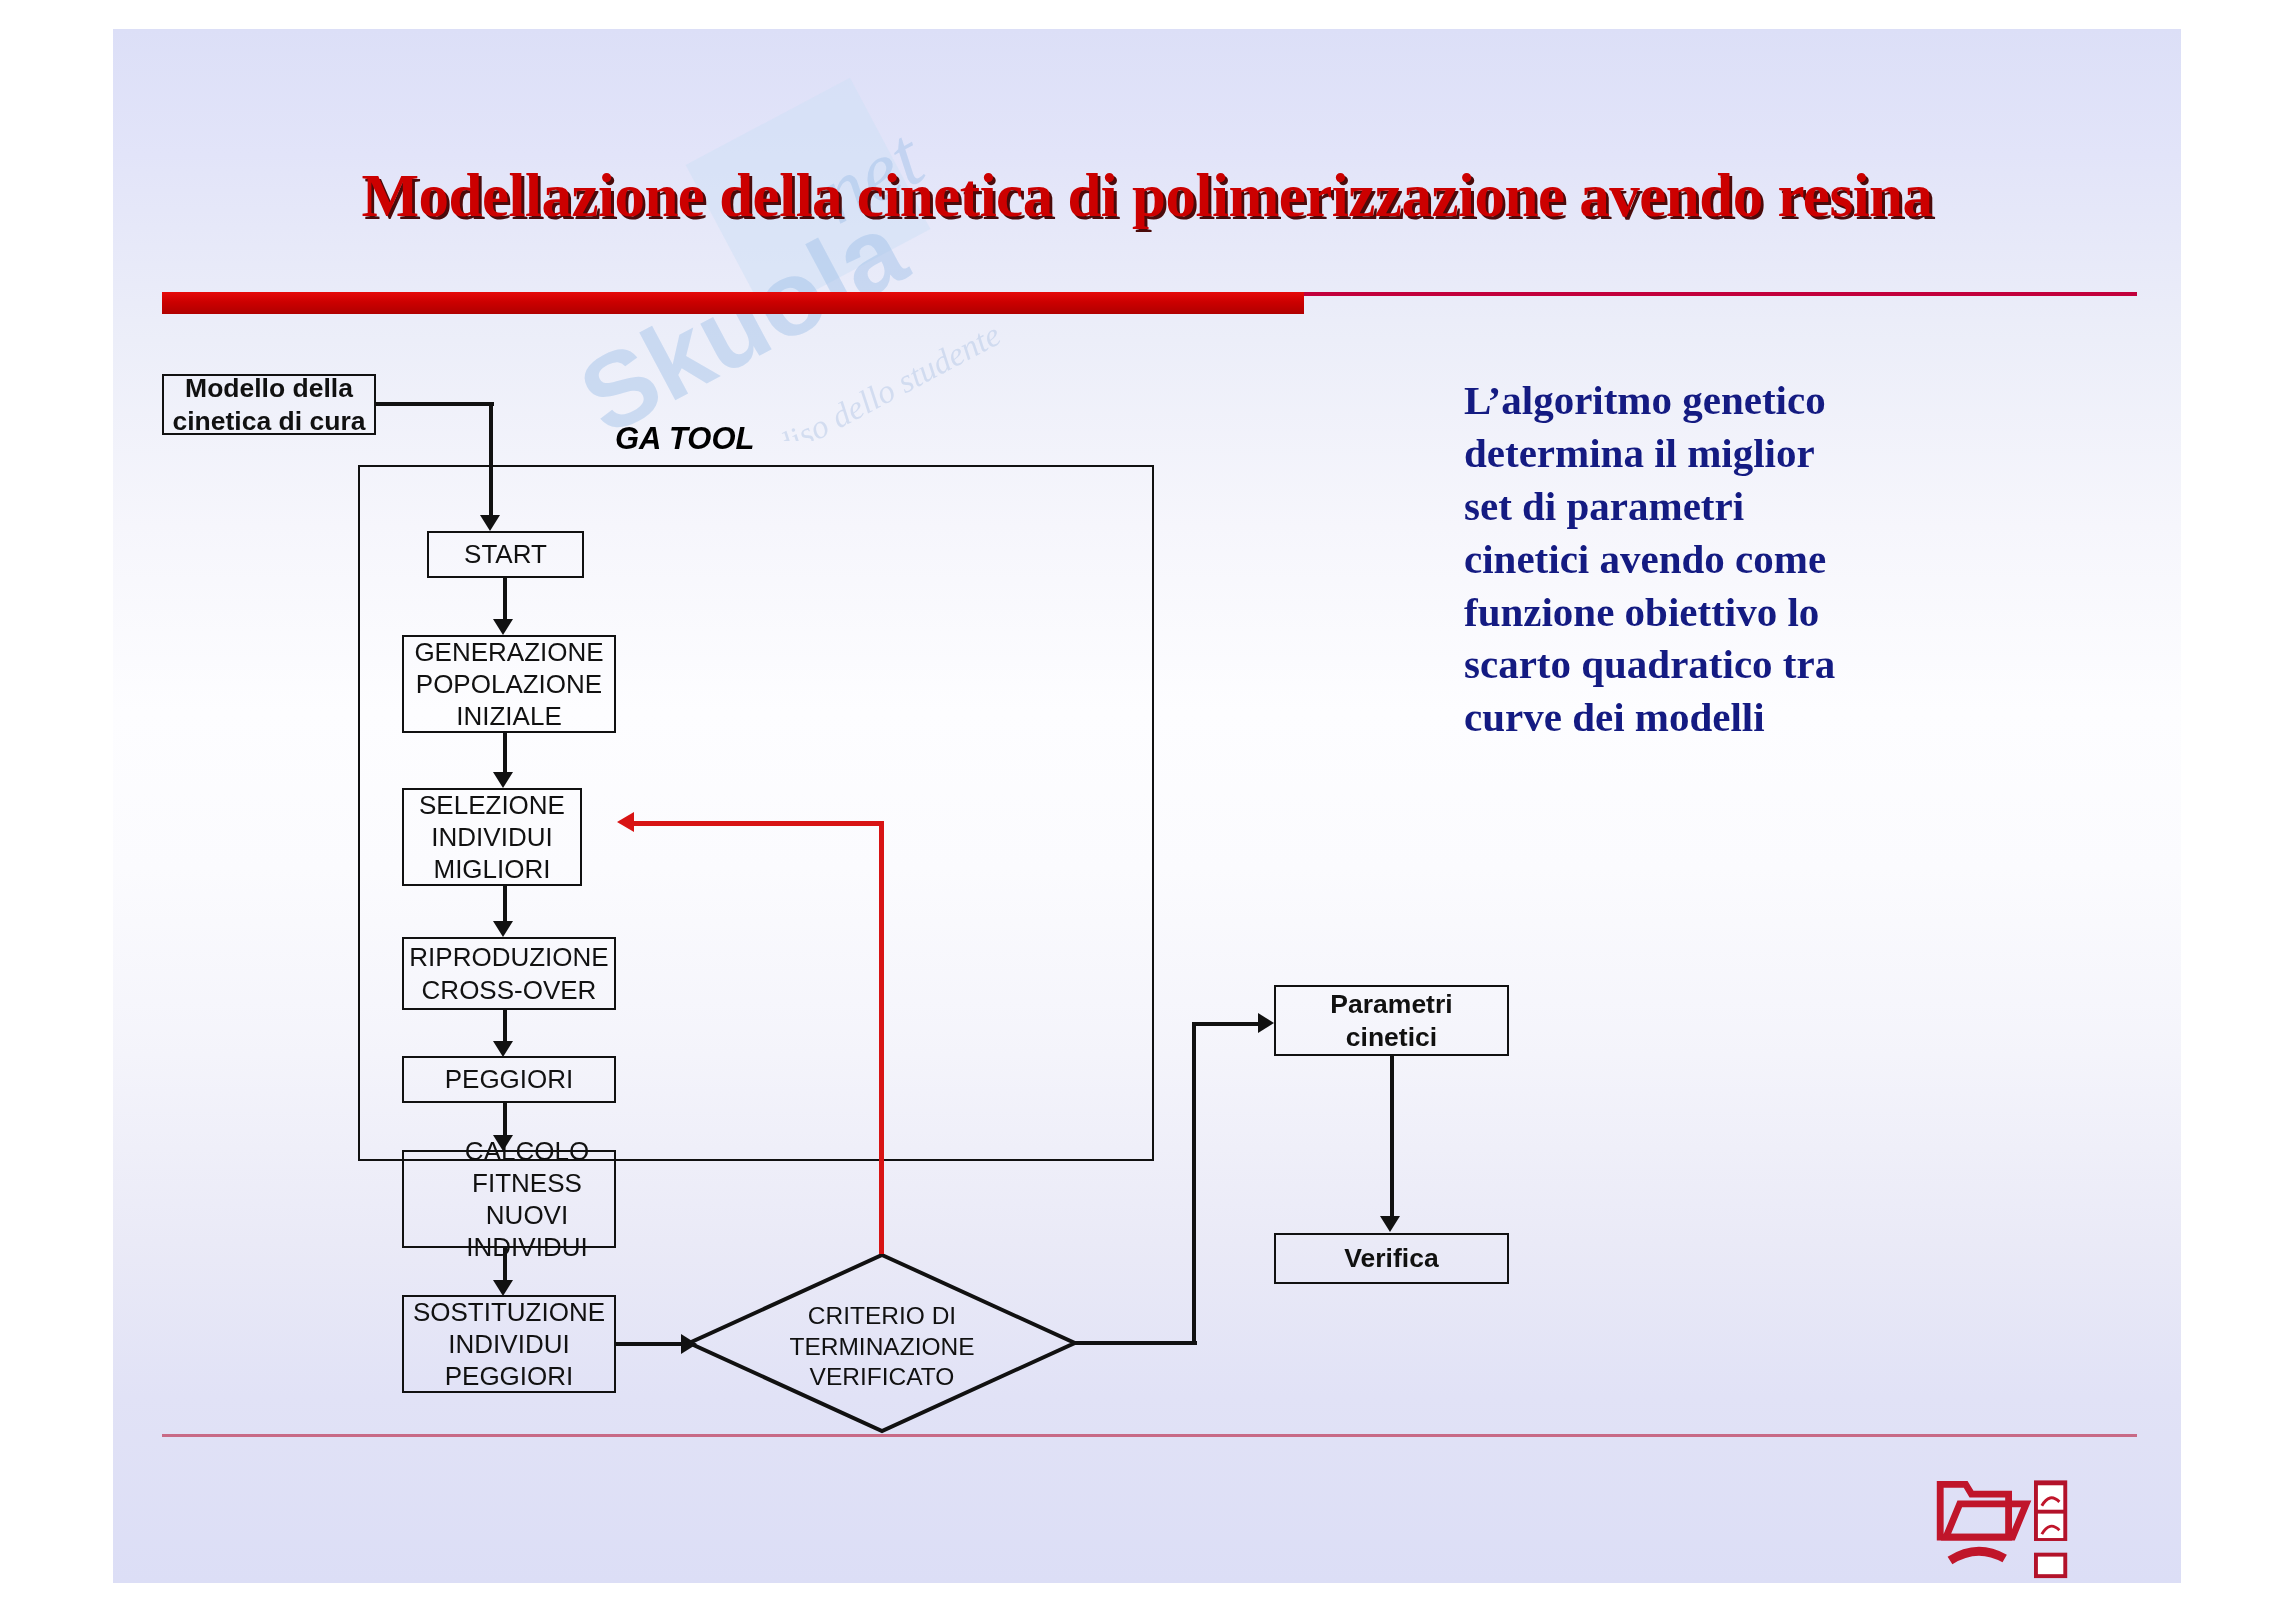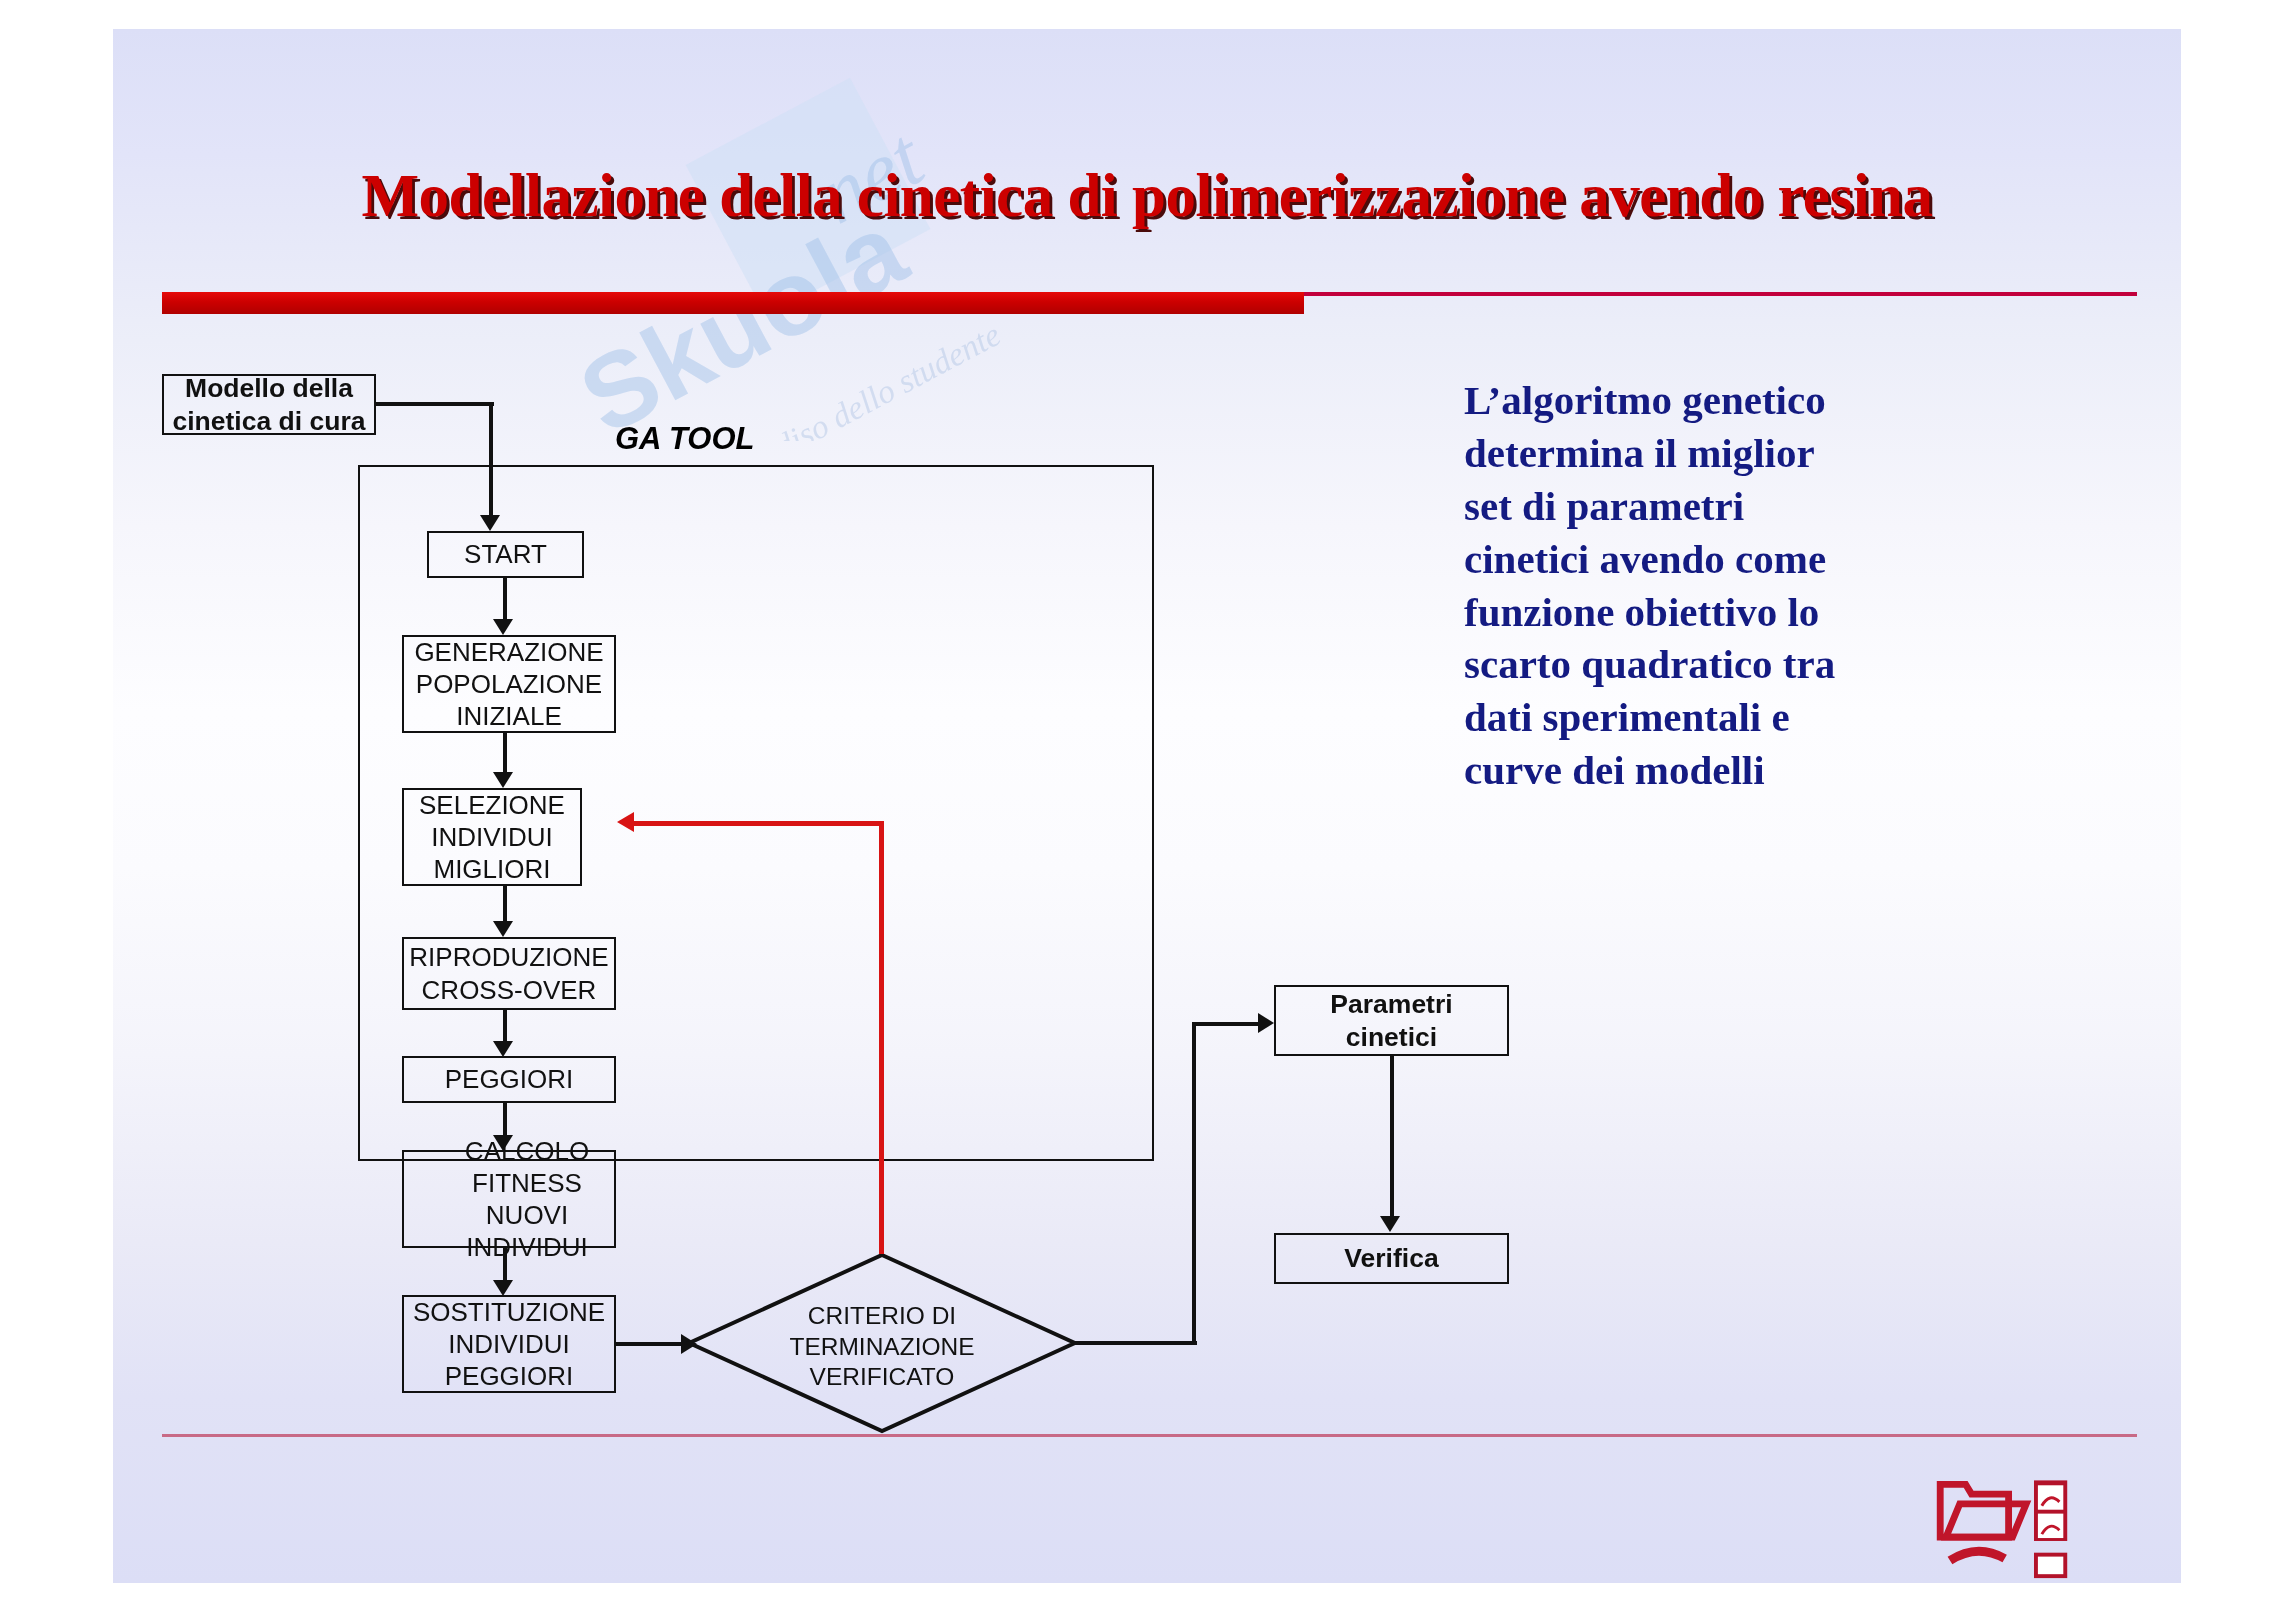--- a/index.html
+++ b/index.html
@@ -198,21 +198,20 @@
     <span style="white-space:pre-line;">Verifica</span>
   </div>
 
   <div id="para">
     <div>L’algoritmo genetico</div>
     <div>determina il miglior</div>
     <div>set di parametri</div>
     <div>cinetici avendo come</div>
     <div>funzione obiettivo lo</div>
     <div>scarto quadratico tra</div>
-    <div>dati sperimentali e</div>
     <div>curve dei modelli</div>
   </div>
 
   <div id="icons">
     <svg width="196" height="127" viewBox="0 0 200 130">
 
       <g>
         <path d="M4 30 L4 84 L74 84 L74 40 L36 40 L30 30 Z" fill="none" stroke="#c0152a" stroke-width="7"></path>
         <path d="M10 84 L24 50 L92 50 L78 84 Z" fill="none" stroke="#c0152a" stroke-width="7"></path>
       </g>

